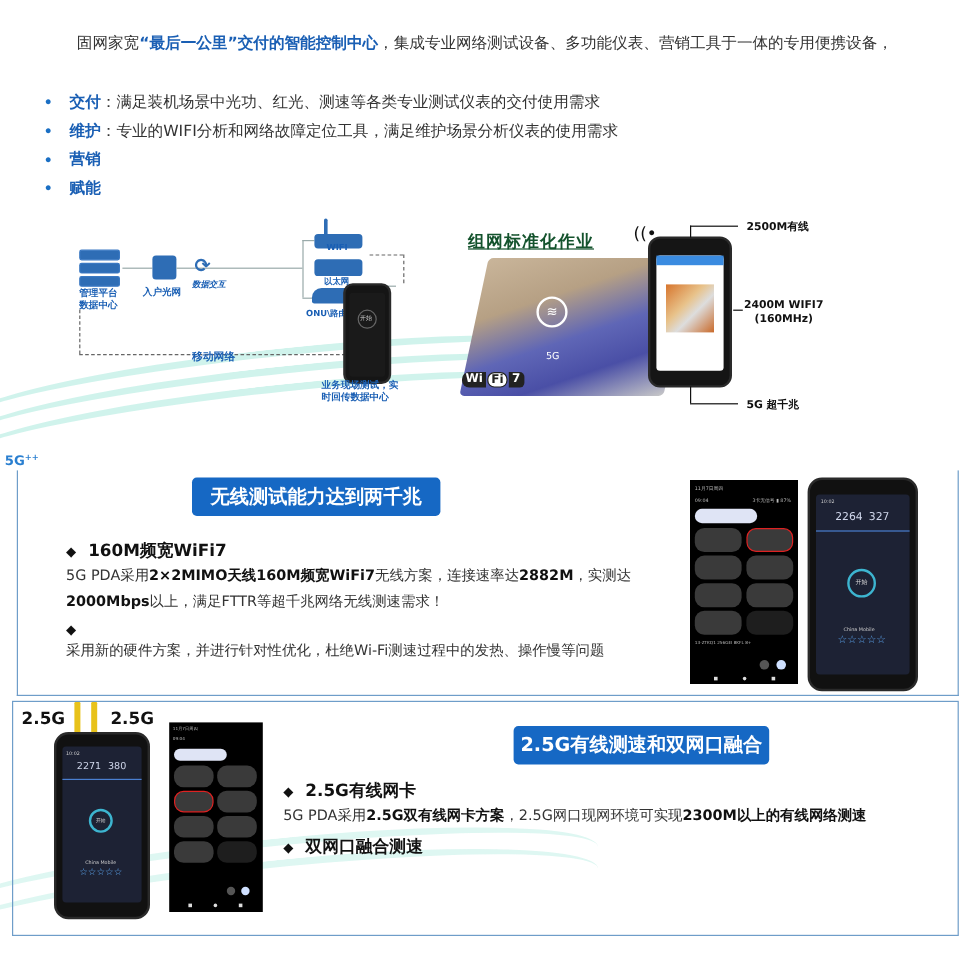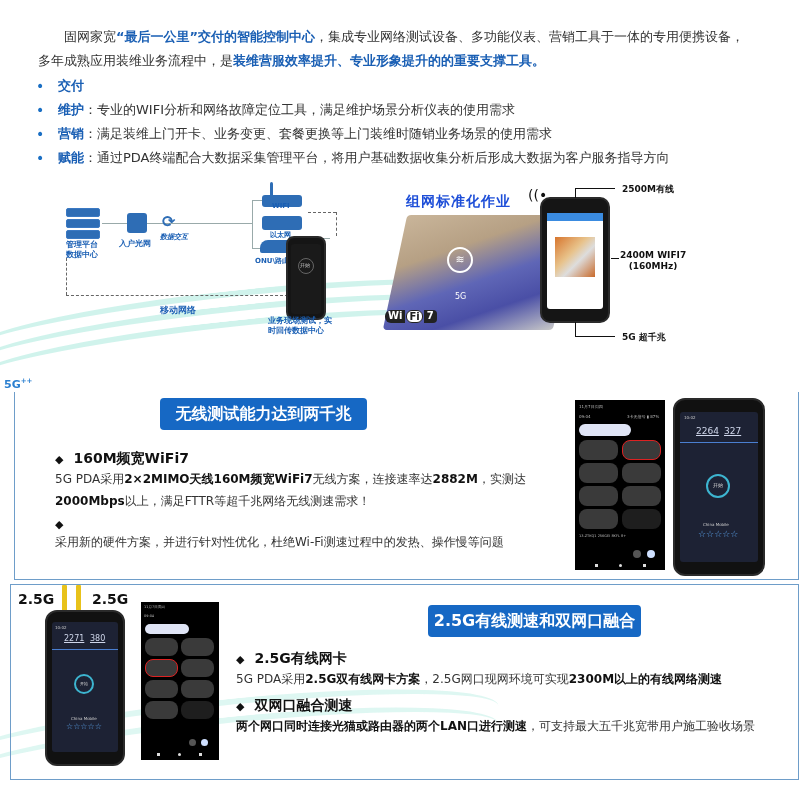--- a/index.html
+++ b/index.html
@@ -47,64 +47,60 @@
   .feat-body { font-size: 12px; color: #333; line-height: 22px; }
   .feat-body b { color: #111; }
 
   .qs { position: absolute; background: #000; }
   .qs-tile { position: absolute; background: #3a3a3a; border-radius: 8px; }
   .qs-tile.sel { border: 1.5px solid #d22; }
   .qs-bar { position: absolute; background: #dfe4f5; border-radius: 7px; }
   .nav-dot { position: absolute; width: 3px; height: 3px; background: #ddd; }
 
   .star { color: #5aa0e8; font-size: 9px; }
-  .speed-num { color: #cfd6ea; font-size: 9px; text-decoration: underline; }
+  .speed-num { color: #cfd6ea; font-size: 9px; }
   .ring { position: absolute; border: 2px solid #3db5d0; border-radius: 50%; }
   .cable { position: absolute; width: 5px; background: #e8c21a; border-radius: 1px; }
   .port-label { font-weight: bold; font-size: 14px; color: #111; }
   .callout { font-size: 9px; font-weight: bold; color: #111; }
   .callout-line { position: absolute; background: #111; }
 </style>
 </head>
 <body>
 
 <div class="swoosh" style="top:290px;"></div>
 <div class="swoosh" style="top:305px;"></div>
 <div class="swoosh" style="top:320px;"></div>
 <div class="swoosh" style="top:700px; left:-60px; opacity:0.7;"></div>
 <div class="swoosh" style="top:718px; left:-60px; opacity:0.7;"></div>
 
 <div class="abs intro">
   <div class="indent">
     <span>固网家宽</span><span class="hl">“最后一公里”交付的智能控制中心</span><span>，集成专业网络测试设备、多功能仪表、营销工具于一体的专用便携设备，</span>
   </div>
-  <div style="margin-left:-0px;">
-    <span>多年成熟应用装维业务流程中，是</span><span class="hl">装维营服效率提升、专业形象提升的的重要支撑工具。</span>
-  </div>
 </div>
 
 <div class="abs bullets">
   <div class="bullet-row">
     <span class="bullet-dot">•</span>
     <span class="bullet-key">交付</span>
+      <span>：满足装机场景中光功、红光、测速等各类专业测试仪表的交付使用需求</span>
   </div>
   <div class="bullet-row">
     <span class="bullet-dot">•</span>
     <span class="bullet-key">维护</span>
       <span>：专业的WIFI分析和网络故障定位工具，满足维护场景分析仪表的使用需求</span>
   </div>
   <div class="bullet-row">
     <span class="bullet-dot">•</span>
     <span class="bullet-key">营销</span>
-      <span>：满足装维上门开卡、业务变更、套餐更换等上门装维时随销业务场景的使用需求</span>
   </div>
   <div class="bullet-row">
     <span class="bullet-dot">•</span>
     <span class="bullet-key">赋能</span>
-      <span>：通过PDA终端配合大数据采集管理平台，将用户基础数据收集分析后形成大数据为客户服务指导方向</span>
   </div>
 </div>
 
 <div class="abs" style="left:50px; top:180px; width:300px; height:170px;">
   <div class="abs" style="left:16px; top:28px;">
     <div class="server"></div>
       <div class="server"></div>
       <div class="server"></div>
   </div>
   <div class="abs diag-text" style="left:16px; top:60px; line-height:10px;">
@@ -127,34 +123,34 @@
   <div class="abs dev" style="left:212px; top:36px; width:40px; height:14px;"></div>
   <div class="abs dev" style="left:210px; top:60px; width:44px; height:13px; border-radius:8px 8px 2px 2px;"></div>
   <div class="abs diag-text" style="left:205px; top:76px; font-size:7px;">ONU\路由\网关等</div>
   <div class="abs diag-text" style="left:222px; top:22px; font-size:7px;">WIFI</div>
   <div class="dot-h" style="left:258px; top:32px; width:28px;"></div>
   <div class="dot-v" style="left:286px; top:32px; height:24px;"></div>
   <div class="abs diag-text" style="left:220px; top:50px; font-size:7px;">以太网</div>
   <div class="line-h" style="left:258px; top:58px; width:22px;"></div>
   <div class="dot-v" style="left:16px; top:78px; height:37px;"></div>
   <div class="dot-h" style="left:16px; top:115px; width:222px;"></div>
-  <div class="abs diag-text" style="left:110px; top:124px; font-size:9px;">移动网络</div>
+  <div class="abs diag-text" style="left:110px; top:111px; font-size:9px;">移动网络</div>
   <div class="phone" style="left:236px; top:56px; width:40px; height:84px;">
     <div class="phone-screen" style="left:3px; top:6px; width:30px; height:70px; background:#1a1a1a;">
       <div class="ring" style="left:7px; top:14px; width:16px; height:16px; border-color:#666; border-width:1px;"></div>
       <div class="abs" style="left:9px; top:18px; font-size:5px; color:#ccc;">开始</div>
     </div>
   </div>
   <div class="abs diag-text" style="left:218px; top:136px; line-height:10px;">
     <div>业务现场测试，实</div>
     <div>时回传数据中心</div>
   </div>
 </div>
 
-<div class="abs" style="left:406px; top:193px; font-size:14px; font-weight:bold; color:#1d4ed8; letter-spacing:1px;">组网标准化作业</div>
+<div class="abs" style="left:390px; top:193px; font-size:14px; font-weight:bold; color:#14532d; letter-spacing:1px;text-decoration:underline;">组网标准化作业</div>
 <div class="abs" style="left:528px; top:187px; font-size:14px; color:#111;">((•</div>
 <div class="abs house"></div>
 <div class="abs" style="left:447px; top:247px; width:26px; height:26px; border:2px solid #fff; border-radius:50%; color:#fff; font-size:11px; text-align:center; line-height:22px;">≋</div>
 <div class="abs" style="left:455px; top:292px; color:#fff; font-size:8px;">5G</div>
 <div class="abs" style="left:385px; top:310px; display:flex; gap:1px; font-weight:bold; font-size:10px;">
   <span style="background:#222; color:#fff; padding:0 3px; border-radius:6px 0 0 6px;">Wi</span>
   <span style="background:#fff; color:#222; border:1px solid #222; padding:0 2px; border-radius:6px;">Fi</span>
   <span style="background:#222; color:#fff; padding:0 3px; border-radius:0 4px 4px 0;">7</span>
 </div>
 <div class="phone" style="left:540px; top:197px; width:70px; height:126px; border-radius:10px;">
@@ -279,16 +275,13 @@
     </div>
   <div class="feat-body">
     <span>5G PDA采用</span><b>2.5G双有线网卡方案</b><span>，2.5G网口现网环境可实现</span><b>2300M以上的有线网络测速</b>
   </div>
 </div>
 <div class="abs" style="left:236px; top:697px; width:540px;">
   <div class="feat-head">
       <span class="diamond">◆</span>
       <span>双网口融合测速</span>
     </div>
-  <div class="feat-body">
-    <b>两个网口同时连接光猫或路由器的两个LAN口进行测速</b><span>，可支持最大五千兆宽带用户施工验收场景</span>
-  </div>
 </div>
 
 </body></html>

